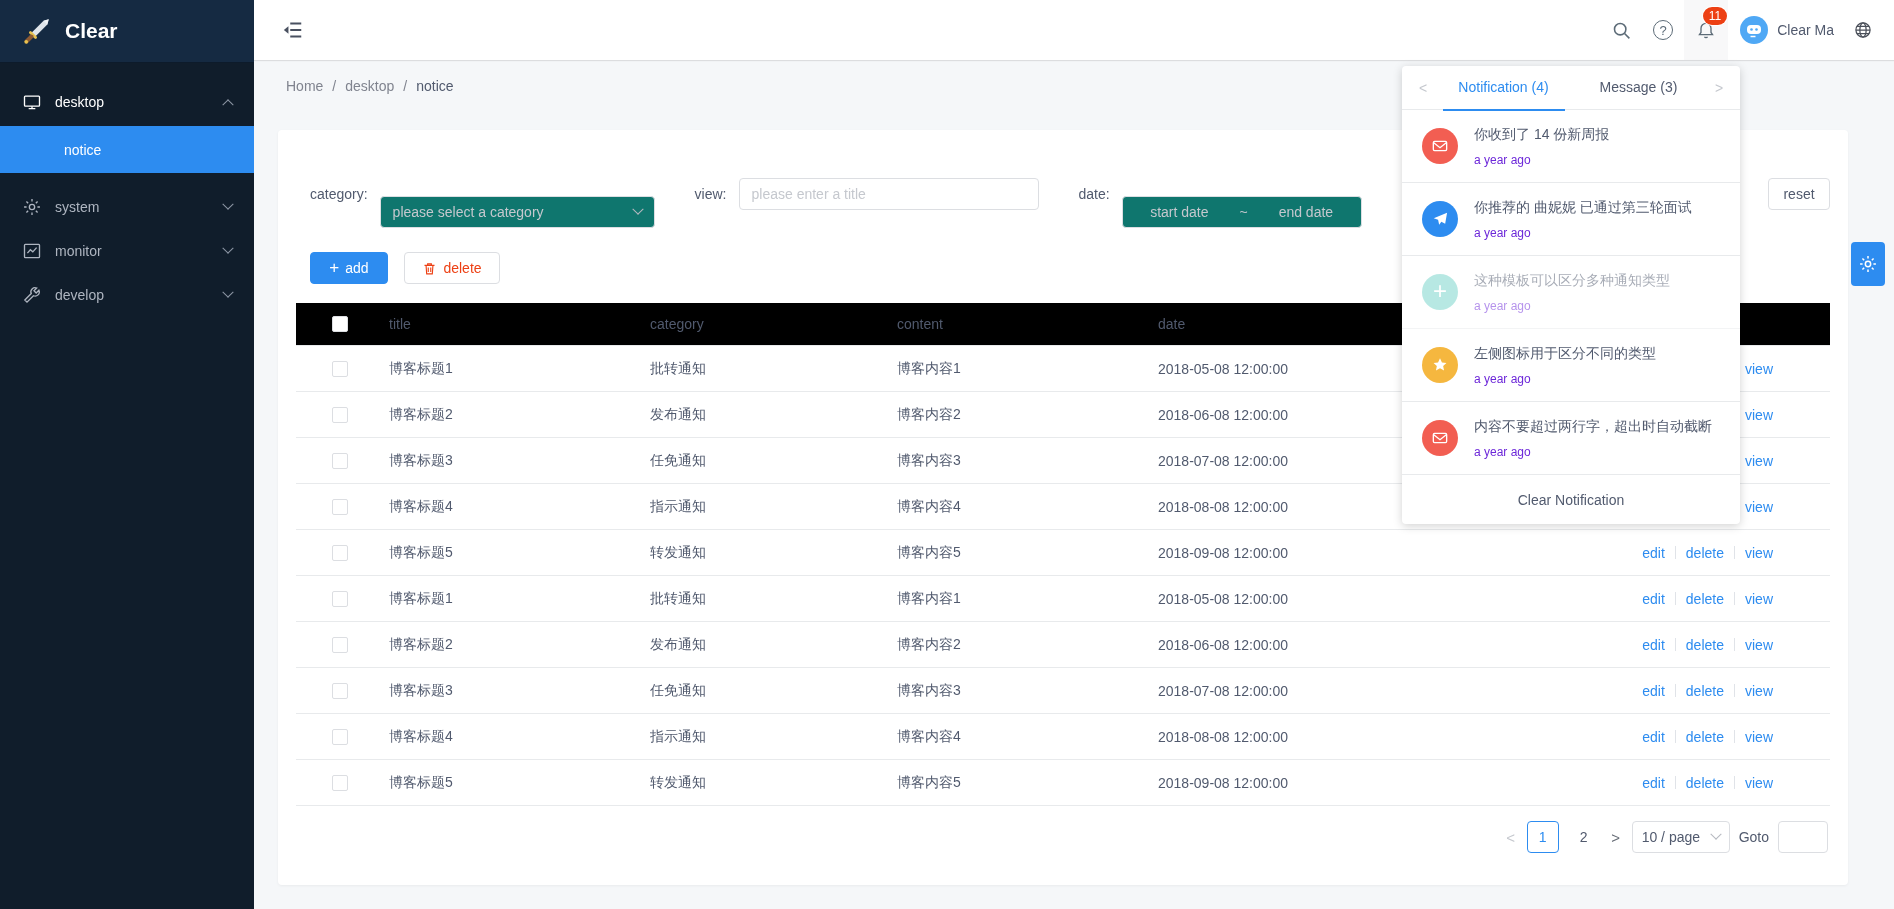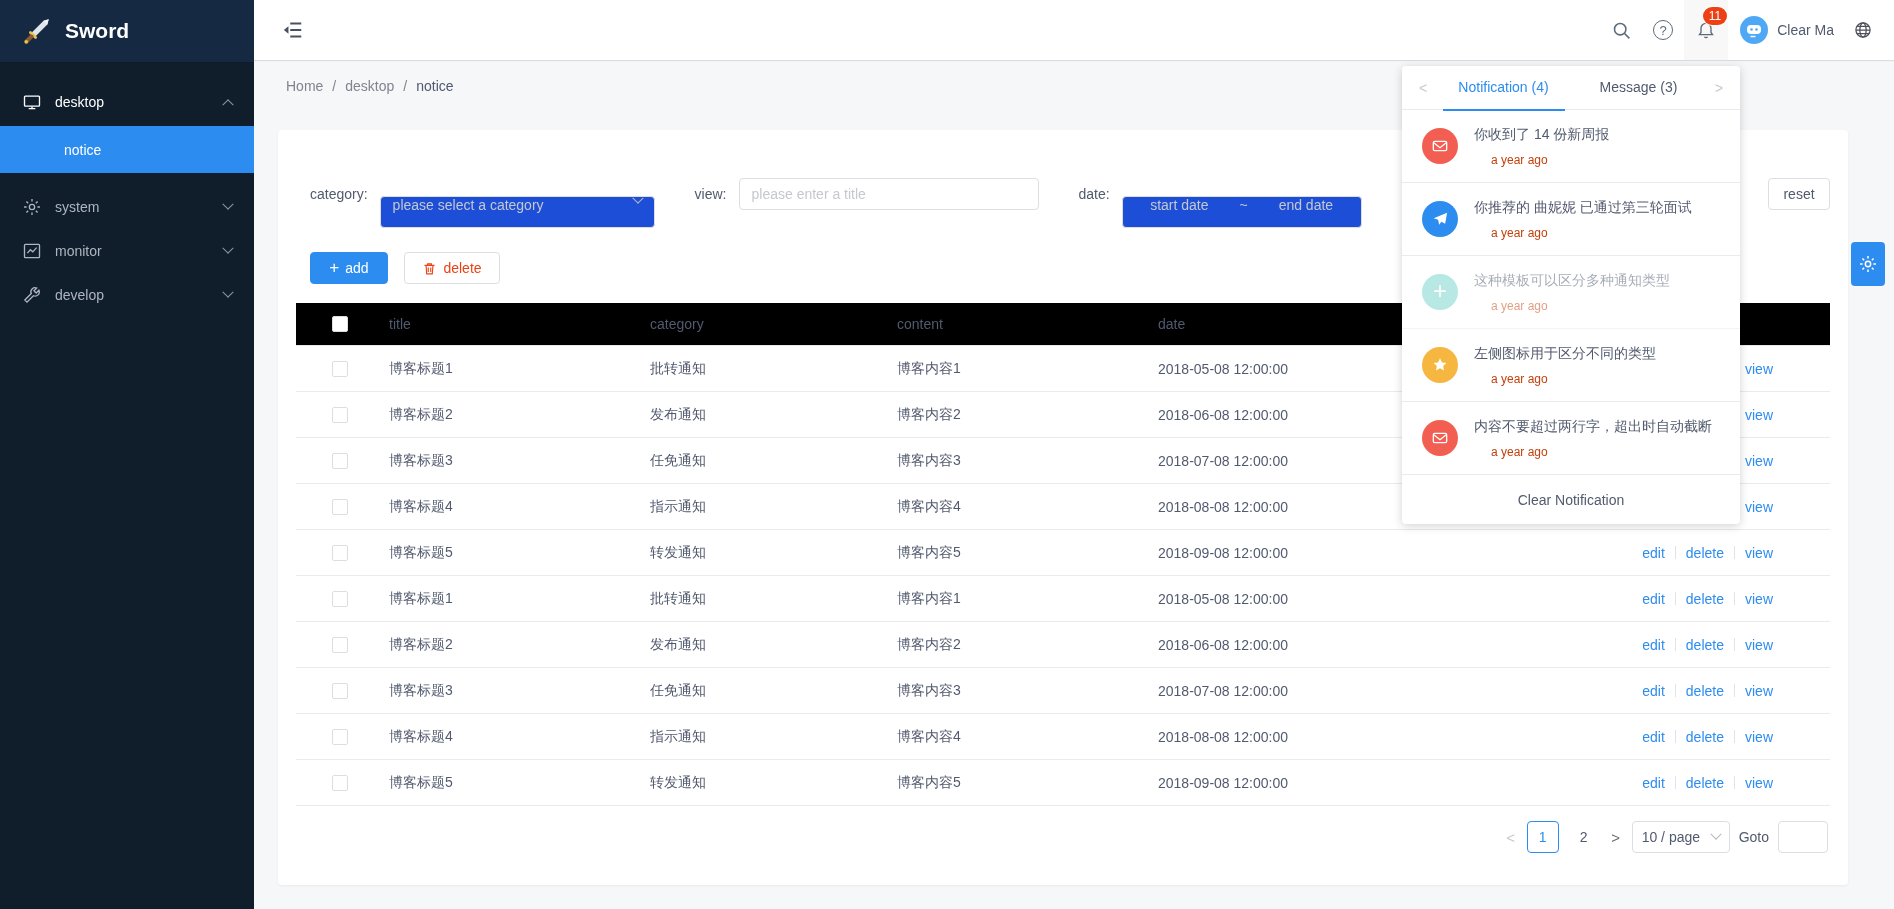--- a/index.html
+++ b/index.html
@@ -49,22 +49,22 @@
   
   .content { flex: 1; padding: 14px 46px 24px 24px; }
   .breadcrumb { margin-left: 8px; height: 24px; display: flex; align-items: center; gap: 9px; color: #80848f; }
   .breadcrumb .bc-link { cursor: pointer; }
   .breadcrumb .current { color: #515a6e; }
   .card { margin-top: 32px; width: 1570px; background: #fff; border-radius: 4px;
           padding: 30px 18px 32px 18px; box-shadow: 0 1px 3px rgba(0,0,0,.05); }
 
   .filter-row { display: flex; align-items: center; padding-left: 14px; }
   .f-label { margin-right: 12px; }
-  .ctrl { height: 32px; border: 1px solid #dcdee2; border-radius: 4px; background: #1d4ed8;
-          display: flex; align-items: flex-start; padding: 0 12px; margin-top: 36px; }
+  .ctrl { height: 32px; border: 1px solid #dcdee2; border-radius: 4px; background: #0f766e;
+          display: flex; align-items: center; padding: 0 12px; margin-top: 36px; }
   .placeholder { color: #c5c8ce; }
   .select-box { width: 275px; justify-content: space-between; cursor: pointer; }
   .caret { width: 8px; height: 8px; border-right: 1.5px solid #b5b8bf; border-bottom: 1.5px solid #b5b8bf;
            transform: rotate(45deg) translate(-2px,-2px); }
   input.text-input { height: 32px; border: 1px solid #dcdee2; border-radius: 4px; padding: 0 12px;
                      font: inherit; color: #515a6e; outline: none; width: 300px; }
   input.text-input::placeholder { color: #c5c8ce; }
   .ml40 { margin-left: 40px; }
   .date-range { width: 240px; justify-content: space-around; cursor: pointer; }
 
@@ -113,21 +113,21 @@
                          bottom: -1px; width: 122px; height: 2px; background: #2d8cf0; }
   .n-item { height: 73px; display: flex; align-items: center; padding: 0 14px 0 20px;
             border-bottom: 1px solid #e8eaec; cursor: pointer; }
   .n-item.read { opacity: .5; }
   .n-icon { width: 36px; height: 36px; border-radius: 50%; flex-shrink: 0; display: flex;
             align-items: center; justify-content: center; color: #fff; }
   .n-red { background: #f25e52; } .n-blue { background: #2d8cf0; }
   .n-teal { background: #71d3c8; } .n-yellow { background: #f5b73f; }
   .n-body { margin-left: 16px; }
   .n-title { color: #515a6e; margin-bottom: 9px; }
-  .n-time { color: #c2410c; font-size: 12px; margin-left: 17px; }
+  .n-time { color: #6d28d9; font-size: 12px; }
   .n-footer { height: 49px; display: flex; align-items: center; justify-content: center; cursor: pointer; color: #515a6e; }
   .n-plus { font-size: 24px; font-weight: 300; line-height: 1; margin-top: -2px; }
 
   
   .settings-fab { position: absolute; right: 9px; top: 242px; width: 34px; height: 44px; border: none;
                   background: #2d8cf0; color: #fff; border-radius: 4px; display: flex; align-items: center;
                   justify-content: center; cursor: pointer; z-index: 30; }
 </style>
 </head>
 <body>
@@ -138,21 +138,21 @@
     <div class="logo">
       <span style="display:flex">
         <svg width="30" height="30" viewBox="0 0 32 32">
           <path d="M28.5 3.5 27 9l-12.5 12.5-4-4L23 5z" fill="#dfe5ea"></path>
           <path d="M28.5 3.5 23 5l4 4z" fill="#f2f5f7"></path>
           <path d="M9 17.5 14.5 23" stroke="#e8c24f" stroke-width="3" stroke-linecap="round" fill="none"></path>
           <path d="M10 22 5 27" stroke="#8c5a33" stroke-width="4.5" stroke-linecap="round" fill="none"></path>
           <circle cx="4.5" cy="27.5" r="2" fill="#e8c24f"></circle>
         </svg>
       </span>
-      <span>Sword</span>
+      <span>Clear</span>
     </div>
     <nav class="nav">
       <div class="menu-item parent-active">
         <span class="mi-icon">
           <svg width="20" height="20" viewBox="0 0 24 24" fill="none" stroke="currentColor" stroke-width="1.6">
             <rect x="3" y="5" width="18" height="12" rx="1"></rect>
               <path d="M12 17v3M8 20h8"></path>
           </svg>
         </span>
         <span>desktop</span>

